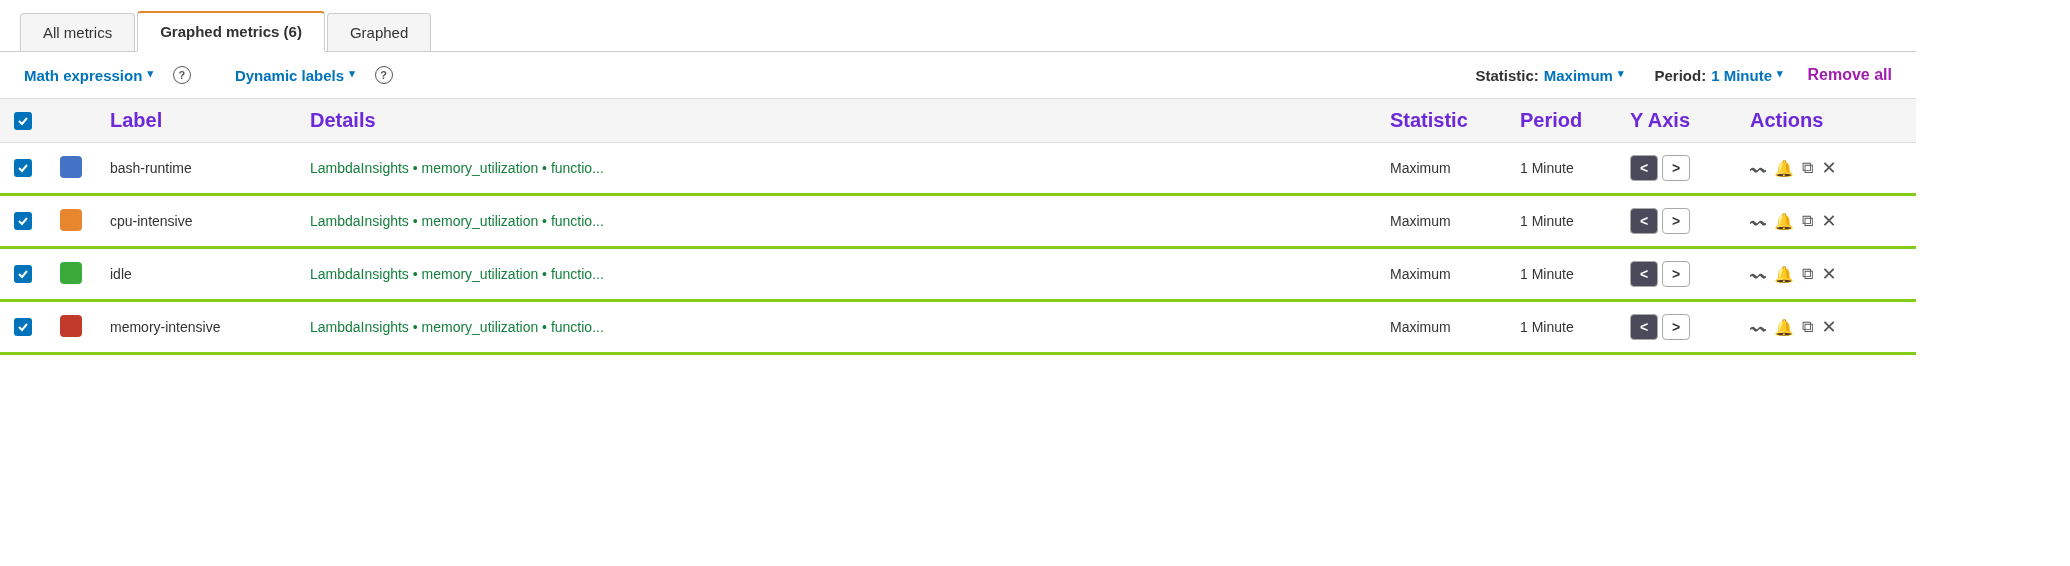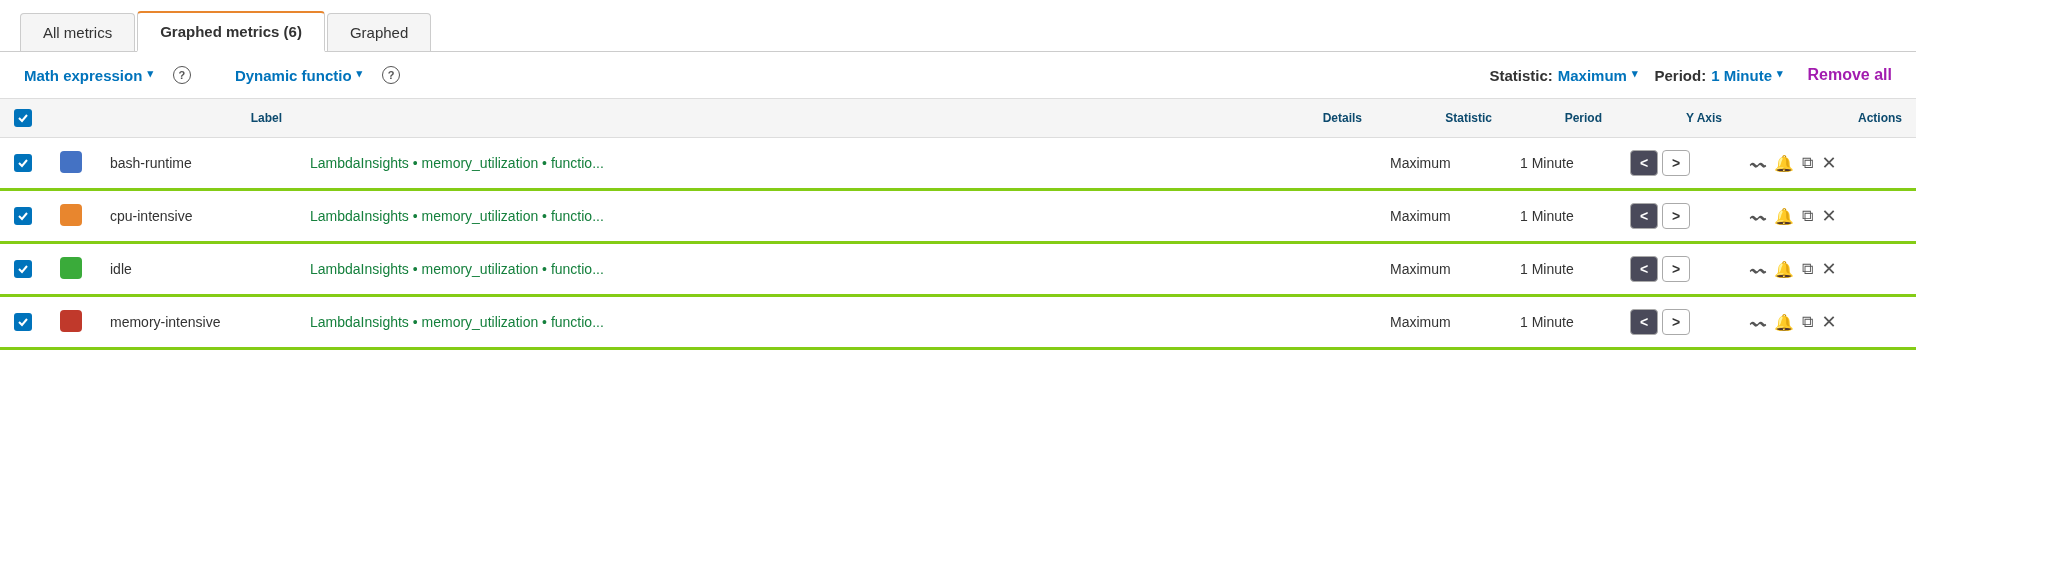--- a/index.html
+++ b/index.html
@@ -59,24 +59,24 @@
     }
     .statistic-label { font-weight: 600; color: #333; font-size: 15px; margin-left: auto; }
     .period-label { font-weight: 600; color: #333; font-size: 15px; }
     .remove-all-btn { color: #a21caf; font-weight: 600; font-size: 16px; cursor: pointer; border: none; background: none; padding: 0; margin-left: 20px; }
 
     
     .metrics-table { width: 100%; border-collapse: collapse; }
     .metrics-table thead tr { background: #f5f5f5; }
     .metrics-table th {
       padding: 10px 14px;
-      text-align: right;
+      text-align: left;
       font-weight: 700;
-      font-size: 12px;
-      color: #0c4a6e;
+      font-size: 20px;
+      color: #6d28d9;
       border-bottom: 1px solid #ddd;
       white-space: nowrap;
     }
     .metrics-table td {
       padding: 12px 14px;
       border-bottom: 3px solid #84cc16;
       font-size: 14px;
       color: #333;
       vertical-align: middle;
     }
@@ -129,34 +129,34 @@
 
   <div class="toolbar">
     <div class="toolbar-left">
       <button class="dropdown-btn">
         <span>Math expression</span>
         <span class="chevron">▾</span>
       </button>
       <span class="help-icon">?</span>
 
       <button class="dropdown-btn" style="margin-left: 24px;">
-        <span>Dynamic functio</span>
+        <span>Dynamic labels</span>
         <span class="chevron">▾</span>
       </button>
       <span class="help-icon">?</span>
     </div>
 
     <div class="toolbar-right">
       <span class="statistic-label">Statistic:</span>
       <button class="dropdown-btn">
         <span>Maximum</span>
         <span class="chevron">▾</span>
       </button>
 
-      <span class="period-label" style="margin-left: 12px;">Period:</span>
+      <span class="period-label" style="margin-left: 26px;">Period:</span>
       <button class="dropdown-btn">
         <span>1 Minute</span>
         <span class="chevron">▾</span>
       </button>
 
       <button class="remove-all-btn">Remove all</button>
     </div>
   </div>
 
   <table class="metrics-table">

